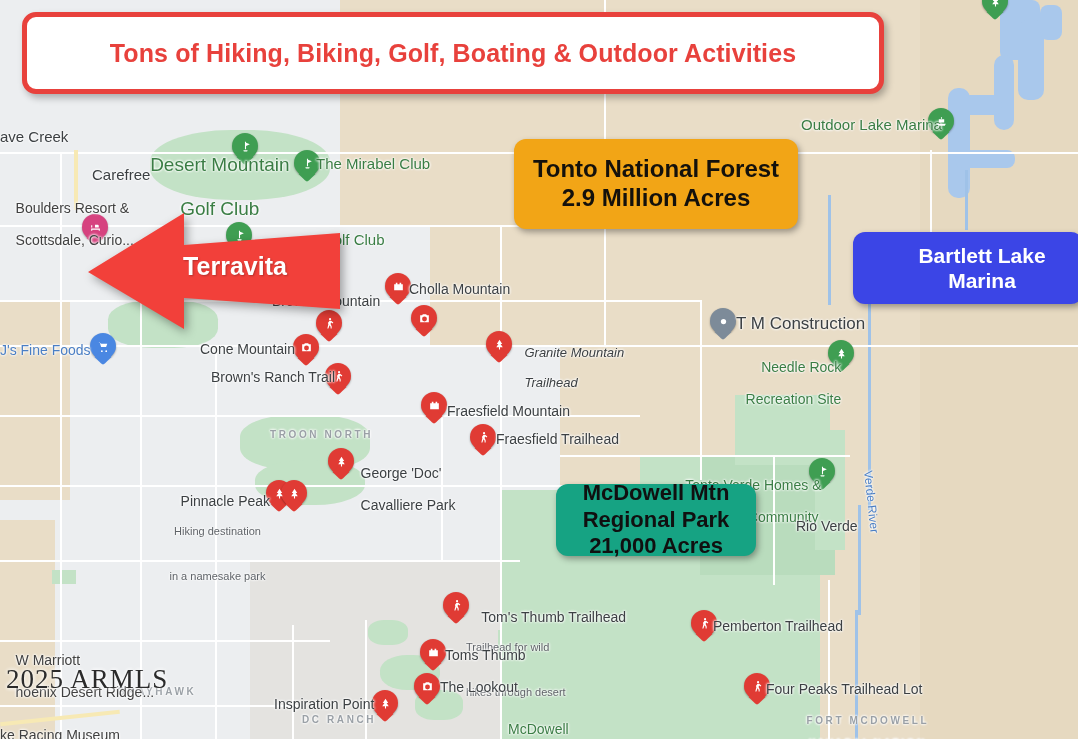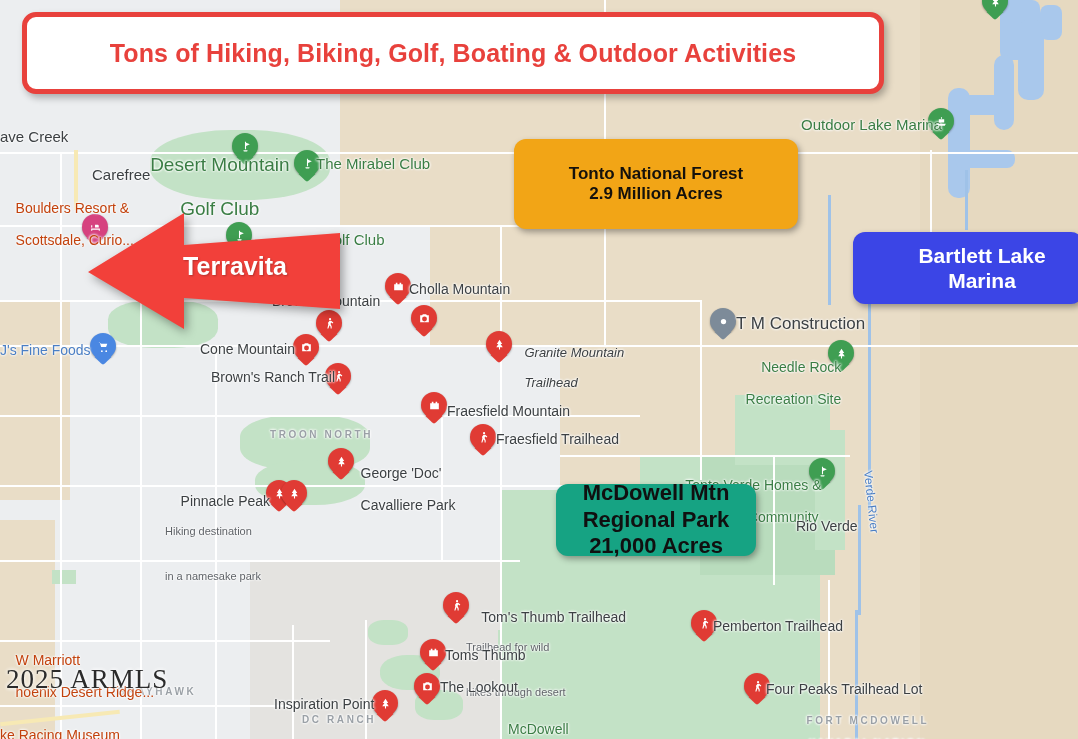--- a/index.html
+++ b/index.html
@@ -24,21 +24,21 @@
   .road{position:absolute;background:#ffffff;}
   .road.thin{background:#fdfdfd;}
   .roadY{position:absolute;background:#f7e9b4;}
   .river{position:absolute;background:#9fc2e8;}
 
   
   .lbl{position:absolute;white-space:pre;line-height:1.15;
        text-shadow:0 0 3px #fff,0 0 3px #fff,0 0 2px #fff;}
   .lbl.dark{color:#3c4043;}
   .lbl.green{color:#3a7d44;}
-  .lbl.pink{color:#c2410c;}
+  .lbl.pink{color:#404040;}
   .lbl.blue{color:#4a7ec4;}
   .lbl.gray{color:#9aa0a6;}
   .lbl.ital{font-style:italic;}
   .sub{display:block;font-size:11px;color:#5f6368;}
   .tracked{letter-spacing:2.6px;}
 
   
   .pin{position:absolute;width:26px;height:34px;}
   .pin .head{
     position:absolute;left:0;top:0;width:26px;height:26px;border-radius:50%;
@@ -442,21 +442,21 @@
     <span>Recreation Site</span>
   </div>
   <div class="lbl green" style="left:801px;top:116px;font-size:15px;">Outdoor Lake Marina</div>
   <div class="lbl gray tracked" style="left:270px;top:429px;font-size:10px;font-weight:bold;">TROON NORTH</div>
   <div class="lbl dark" style="left:447px;top:403px;font-size:14px;">Fraesfield Mountain</div>
   <div class="lbl dark" style="left:496px;top:431px;font-size:14px;">Fraesfield Trailhead</div>
   <div class="lbl dark" style="left:345px;top:449px;font-size:14px;">
     <span>George 'Doc'</span><br>
     <span>Cavalliere Park</span>
   </div>
-  <div class="lbl dark" style="left:165px;top:477px;font-size:14px;text-align:left;width:105px;">
+  <div class="lbl dark" style="left:165px;top:477px;font-size:14px;text-align:center;width:105px;">
     <span>Pinnacle Peak</span>
     <span class="sub">Hiking destination</span>
     <span class="sub">in a namesake park</span>
   </div>
   <div class="lbl green" style="left:670px;top:461px;font-size:14px;">
     <span>Tonto Verde Homes &amp;</span><br>
     <span>Golf Club Community</span>
   </div>
   <div class="lbl dark" style="left:796px;top:518px;font-size:14px;">Rio Verde</div>
   <div class="lbl blue" style="left:874px;top:470px;font-size:12px;transform:rotate(84deg);transform-origin:left top;">Verde River</div>
@@ -484,21 +484,21 @@
   </div>
   <div class="lbl green" style="left:508px;top:721px;font-size:14px;">McDowell</div>
 
   <div id="arrow">
     <svg width="252" height="125" viewBox="0 0 252 125">
       <polygon points="0,67 96,8 96,40 252,28 252,104 96,93 96,124" fill="#f2403a"></polygon>
     </svg>
   </div>
   <div id="arrow-label">Terravita</div>
 
-  <div class="callout" id="box-tonto" style="left:514px;top:139px;width:284px;height:90px;font-size:17px;">
+  <div class="callout" id="box-tonto" style="left:514px;top:139px;width:284px;height:90px;font-size:24px;">
     <div>
       <span>Tonto National Forest</span><br>
       <span>2.9 Million Acres</span>
     </div>
   </div>
 
   <div class="callout" id="box-bartlett" style="left:853px;top:232px;width:202px;height:72px;font-size:21px;padding-left:28px;">
     <div>
       <span>Bartlett Lake</span><br>
       <span>Marina</span>

